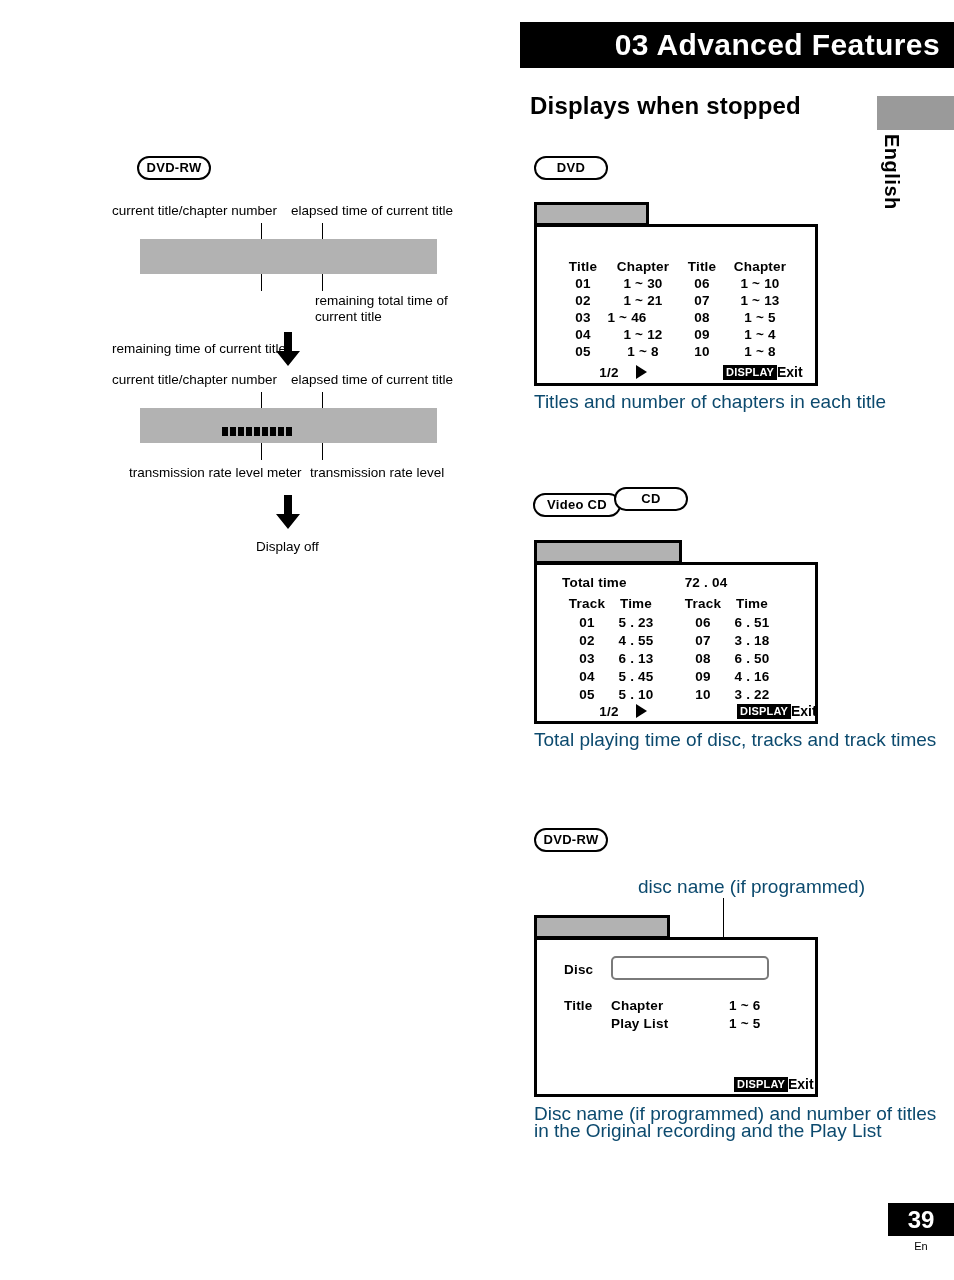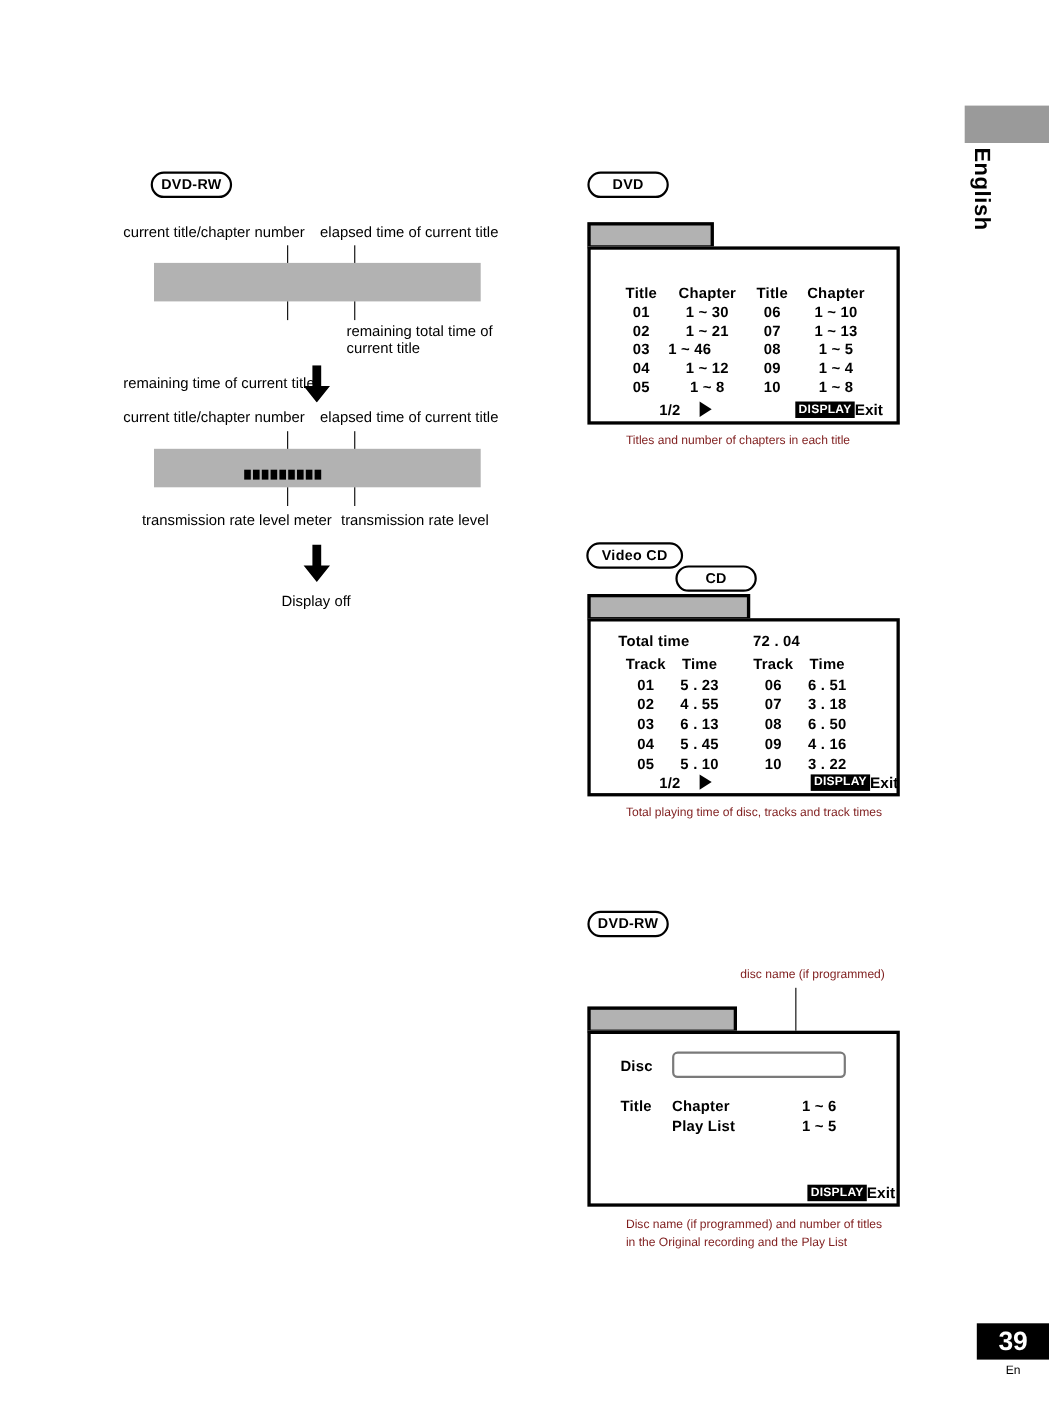--- a/index.html
+++ b/index.html
@@ -87,24 +87,23 @@
     font-weight: bold;
     letter-spacing: 0.3px;
     background: #fff;
     box-sizing: content-box;
     padding: 0 6px;
   }
 
   
   .caption {
     position: absolute;
-    font-size: 11px;
+    font-size: 19px;
     line-height: 17px;
-    color: #7f1d1d;
-    margin-left: 35px;
+    color: #0c4a6e;
   }
   .label-txt {
     position: absolute;
     font-size: 13.5px;
     line-height: 17px;
     white-space: nowrap;
   }
 
   
   .grey-bar {
@@ -211,26 +210,28 @@
     width: 66px;
     text-align: center;
     font-size: 11px;
   }
 </style>
 </head>
 <body>
 
 <div id="page">
 
+  <div class="chapter-header">03 Advanced Features</div>
 
   <div class="side-grey-tab"></div>
   <div class="side-lang">
     <span>English</span>
   </div>
 
+  <div class="section-title">Displays when stopped</div>
 
   <div class="pill" style="left:137px; top:156px; width:58px;">DVD-RW</div>
 
   <div class="label-txt" style="left:112px; top:202px;">current title/chapter number</div>
   <div class="label-txt" style="left:291px; top:202px;">elapsed time of current title</div>
 
   <div class="leader" style="left:261px; top:223px; height:17px;"></div>
   <div class="leader" style="left:322px; top:223px; height:17px;"></div>
 
   <div class="grey-bar" style="left:140px; top:239px; width:297px; height:35px;"></div>
@@ -313,21 +314,21 @@
   <div class="osd-txt col" style="left:760px; top:344px;">1 ~ 8</div>
 
   <div class="osd-txt col" style="left:609px; top:365px;">1/2</div>
   <div class="play-tri" style="left:636px; top:365px;"></div>
   <div class="display-badge" style="left:723px; top:365px;">DISPLAY</div>
   <div class="exit-txt" style="left:777px; top:364px;">Exit</div>
 
   <div class="caption" style="left:534px; top:393px;">Titles and number of chapters in each title</div>
 
   <div class="pill" style="left:533px; top:493px; width:72px;">Video CD</div>
-  <div class="pill" style="left:614px; top:514px; width:58px;">CD</div>
+  <div class="pill" style="left:614px; top:487px; width:58px;">CD</div>
 
   <div class="osd-tab" style="left:534px; top:540px; width:148px; height:24px;"></div>
   <div class="osd-body" style="left:534px; top:562px; width:284px; height:162px;"></div>
 
   <div class="osd-txt" style="left:562px; top:575px;">Total time</div>
   <div class="osd-txt col" style="left:706px; top:575px;text-align:right;">72 . 04</div>
 
   <div class="osd-txt col" style="left:587px; top:596px;">Track</div>
   <div class="osd-txt col" style="left:636px; top:596px;">Time</div>
   <div class="osd-txt col" style="left:703px; top:596px;">Track</div>

